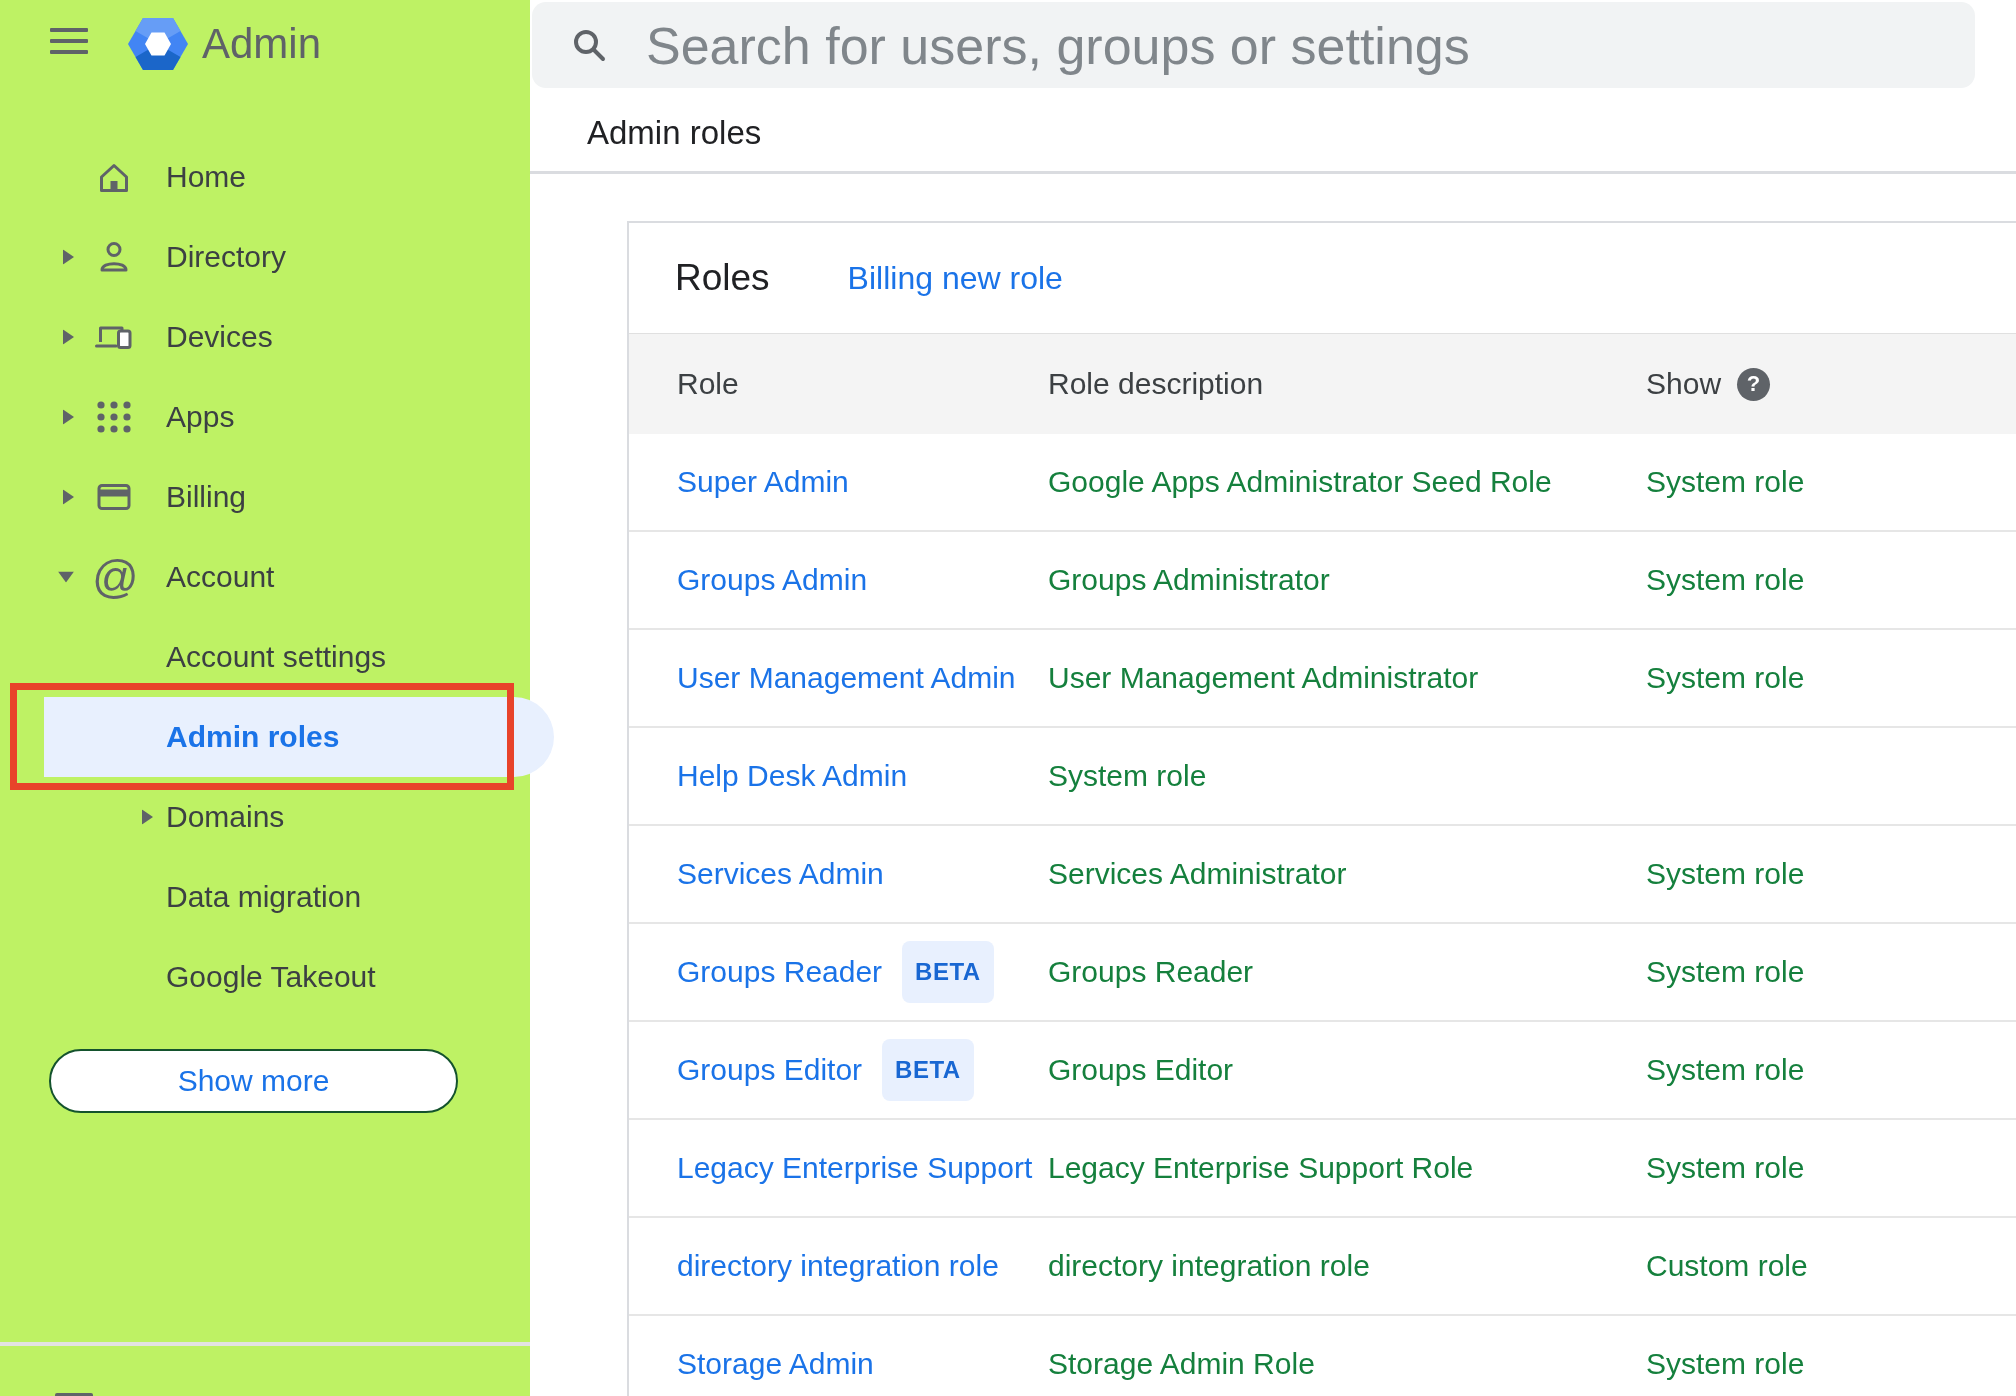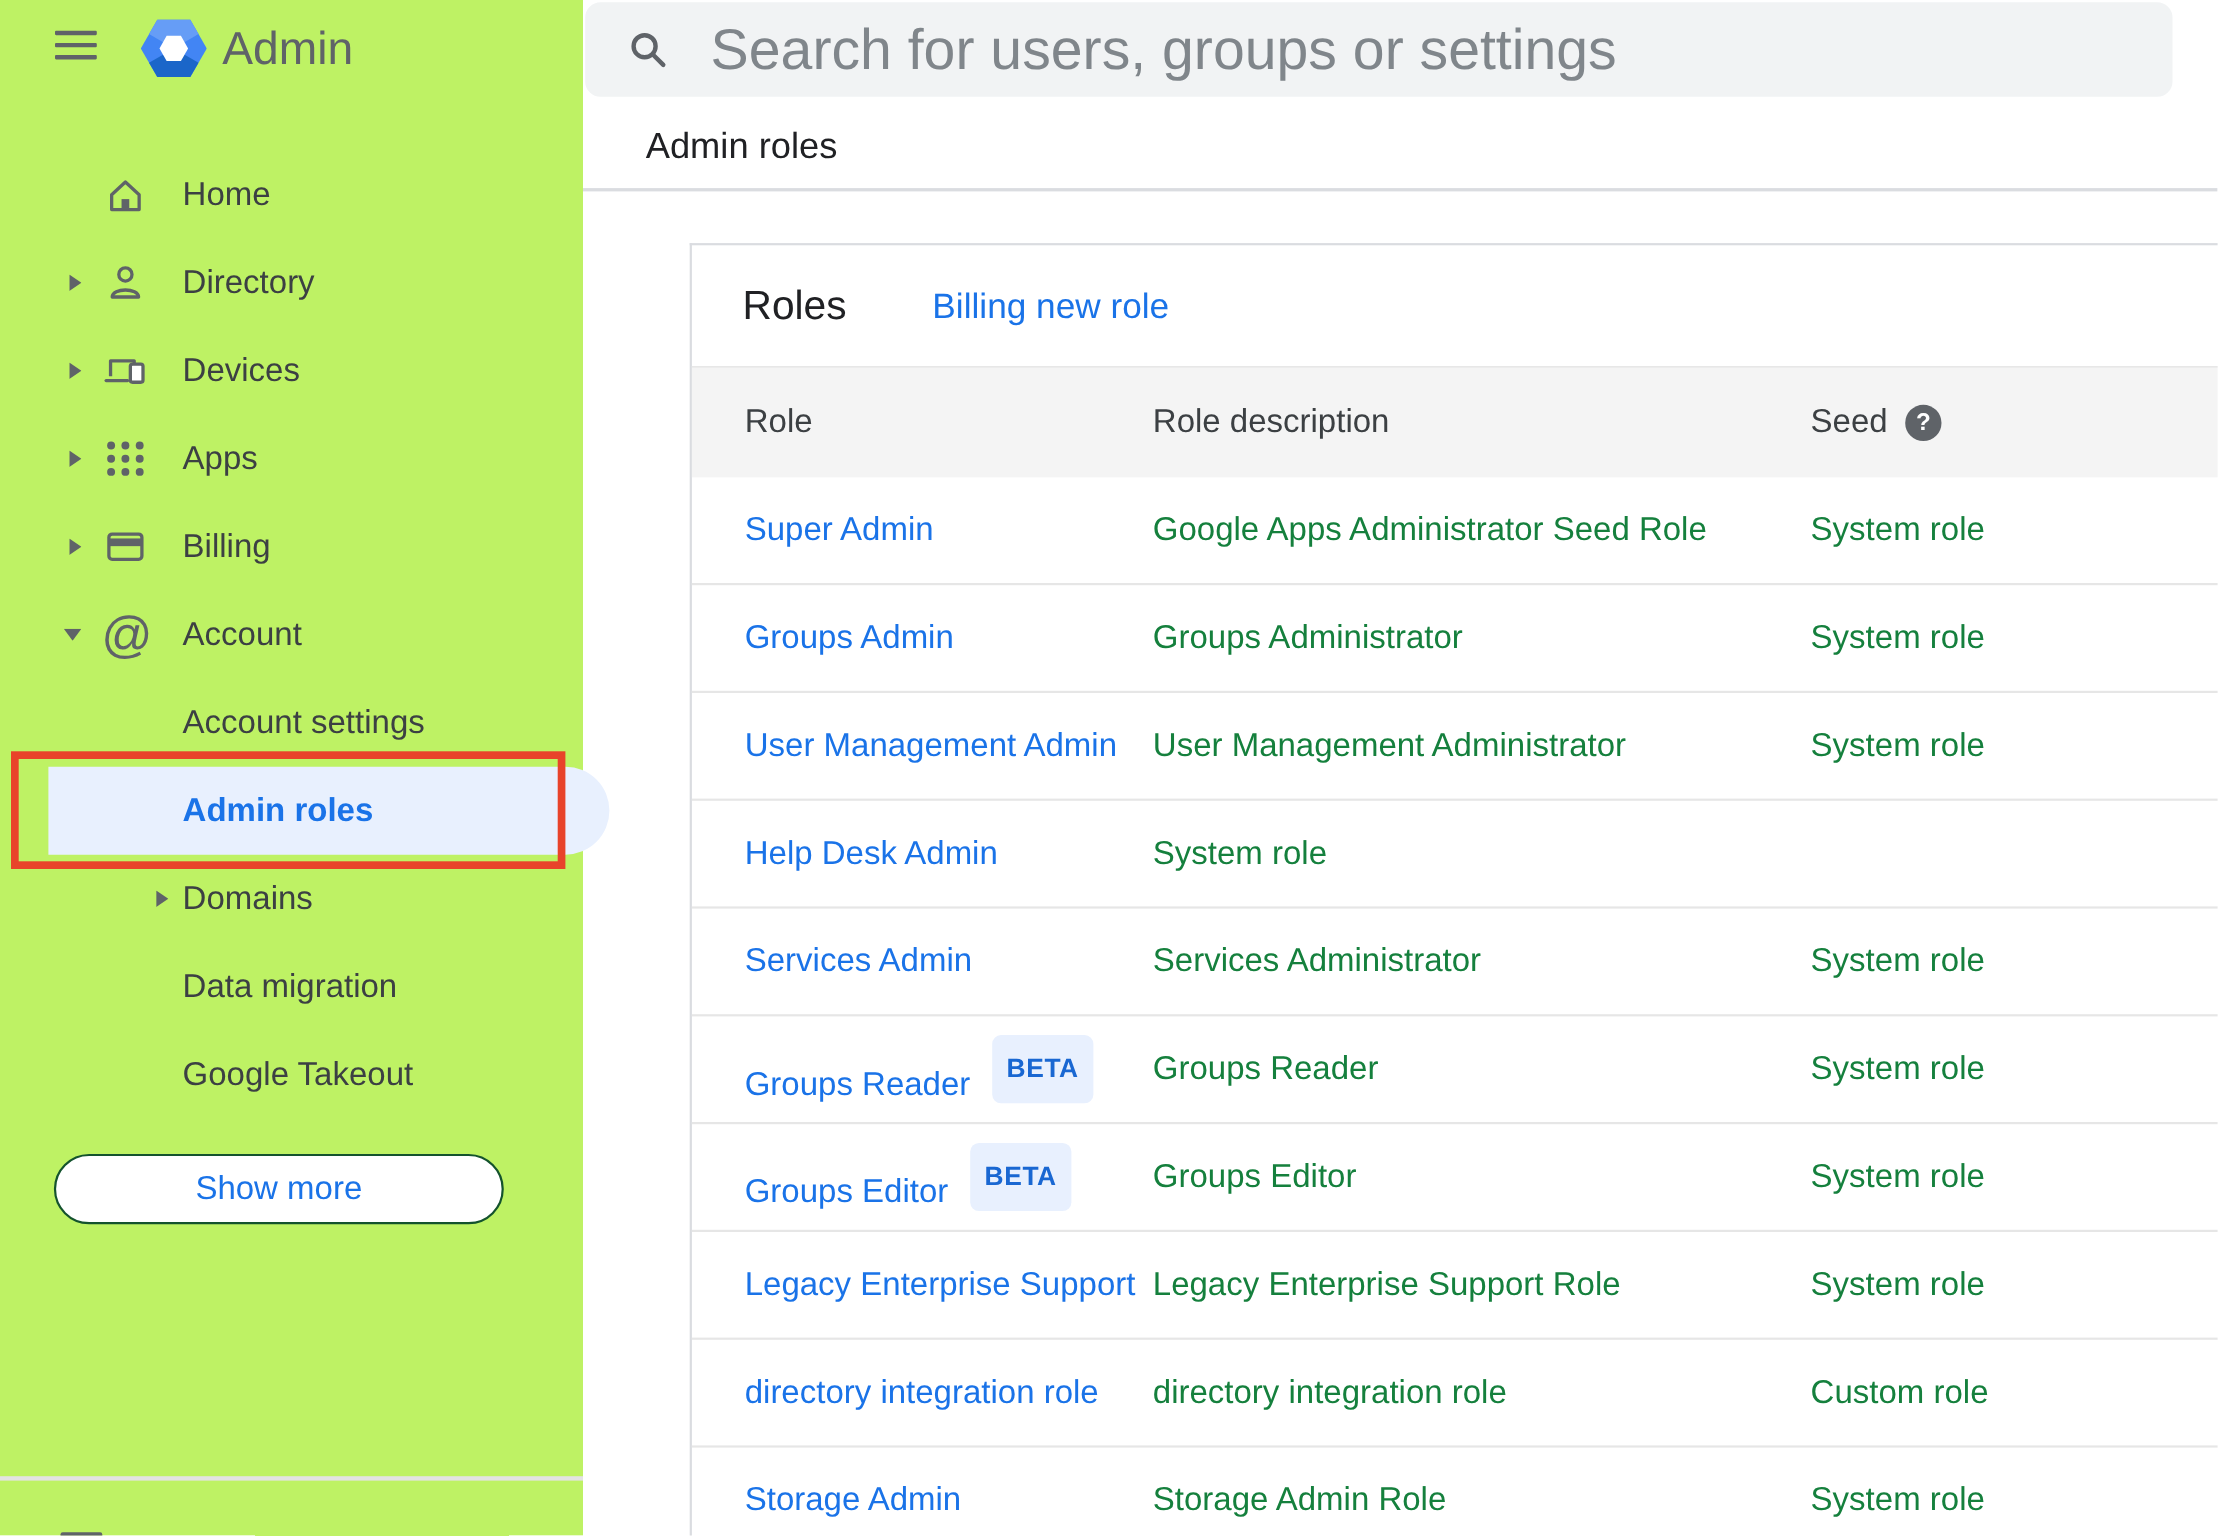--- a/index.html
+++ b/index.html
@@ -46,21 +46,21 @@
   .card-title{font-size:37px;font-weight:500;color:#202124;}
   .create-link{font-size:32px;color:#1a73e8;margin-left:78px;cursor:pointer;text-decoration:none;}
   .thead{height:100px;background:#f4f4f4;border-top:1px solid #e0e0e0;display:grid;
     grid-template-columns:371px 598px auto;align-items:center;padding-left:48px;}
   .th{font-size:30px;font-weight:500;color:#3c4043;display:flex;align-items:center;}
   .help-circle{width:33px;height:33px;border-radius:50%;background:#5f6368;color:#fff;font-size:22px;font-weight:700;
     display:inline-flex;align-items:center;justify-content:center;margin-left:16px;cursor:pointer;}
   .trow{height:96px;border-bottom:2px solid #e6e6e6;display:grid;
     grid-template-columns:371px 598px auto;align-items:center;padding-left:48px;}
   .trow:last-child{border-bottom:none;}
-  .role-cell{display:flex;align-items:flex-end;}
+  .role-cell{display:flex;align-items:center;}
   .role-link{font-size:30px;color:#1a73e8;text-decoration:none;cursor:pointer;white-space:nowrap;}
   .beta-badge{display:inline-block;margin-left:20px;background:#e8f0fe;color:#1967d2;font-size:24px;font-weight:700;
     padding:17px 13px;border-radius:8px;letter-spacing:0.5px;}
   .td{font-size:30px;color:#15803d;white-space:nowrap;}
 </style>
 </head>
 <body>
 
 <div class="sidebar">
 
@@ -228,21 +228,21 @@
 
   <div class="card-header">
     <span class="card-title">Roles</span>
     <a class="create-link">Billing new role</a>
   </div>
 
   <div class="thead">
     <span class="th">Role</span>
     <span class="th">Role description</span>
     <span class="th">
-      <span>Seed</span>
+      <span>Show</span>
       <span class="help-circle">?</span>
     </span>
   </div>
 
   <div class="trow">
     <span class="role-cell">
         <a class="role-link">Super Admin</a>
       </span>
     <span class="td">Google Apps Administrator Seed Role</span>
     <span class="td">System role</span>

